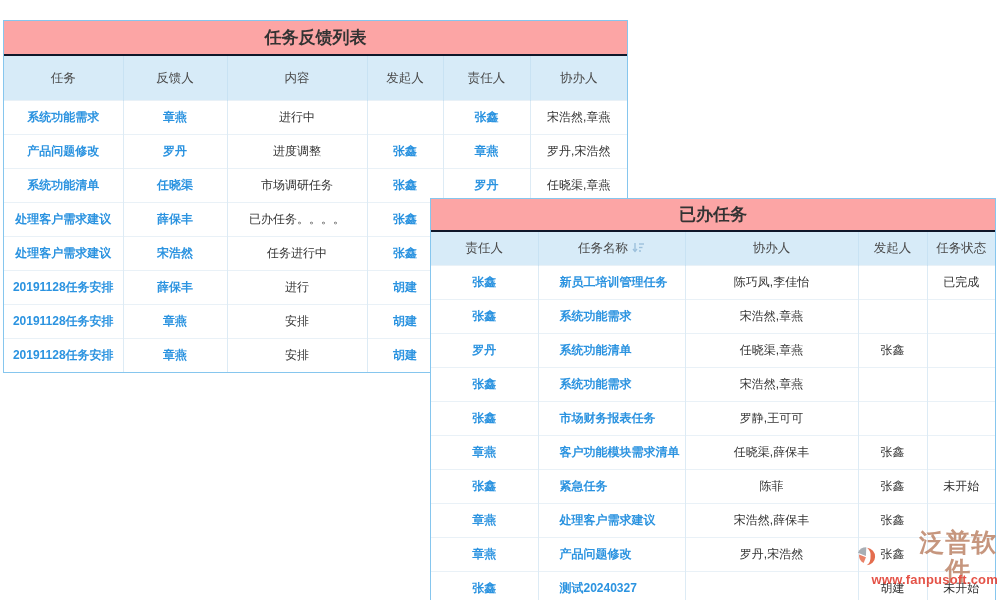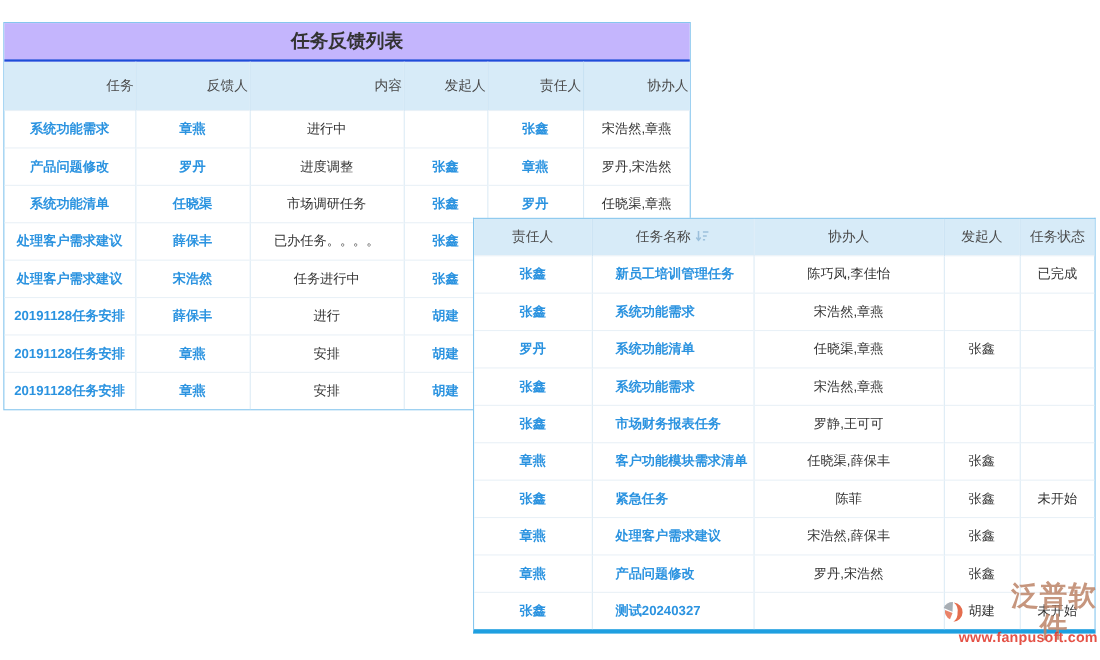--- a/index.html
+++ b/index.html
@@ -8,33 +8,33 @@
     background:#ffffff;
     font-family:"Liberation Sans","DejaVu Sans",sans-serif;
   }
   .panel{
     position:absolute;background:#ffffff;
     border:1px solid #86c6ee;
     box-sizing:border-box;
   }
   .panel-title{
     text-align:center;font-weight:bold;font-size:17px;color:#333;
-    border-bottom:2px solid #1d4ed8;background:#c4b5fd;
+    border-bottom:2px solid #0f172a;background:#fca5a5;
   }
   #feedback-panel{left:3px;top:20px;width:625px;}
   #feedback-panel .panel-title{height:33px;line-height:33px;}
   #done-panel{left:430px;top:198px;width:566px;border-bottom:4px solid #1e9fe0;z-index:5;}
   #done-panel .panel-title{height:31px;line-height:31px;}
 
   table{width:100%;border-collapse:collapse;table-layout:fixed;font-size:12px;}
   th{
     background:#d7ebf8;color:#4a4a4a;font-weight:normal;font-size:12.5px;
     overflow:hidden;white-space:nowrap;
   }
-  #feedback-panel th{height:42px;text-align:right;}
+  #feedback-panel th{height:42px;}
   #done-panel th{height:31px;}
   td{
     height:31px;text-align:center;color:#333;
     border-top:1px solid #e9f1f7;
     overflow:hidden;white-space:nowrap;
   }
   th + th, td + td{border-left:1px solid #ddebf5;}
   th + th{border-left-color:#c8e2f3;}
   .link{color:#2b93e0;cursor:pointer;font-weight:bold;}
   td.al{text-align:left;padding-left:21px;}
@@ -140,20 +140,21 @@
           <td>安排</td>
           <td class="link">胡建</td>
           <td></td>
           <td></td>
         </tr>
       </tbody>
   </table>
 </div>
 
 <div class="panel" id="done-panel">
+  <div class="panel-title">已办任务</div>
   <table>
     <colgroup>
       <col style="width:107px">
         <col style="width:147px">
         <col style="width:173px">
       <col style="width:69px">
         <col>
     </colgroup>
     <thead>
       <tr>

